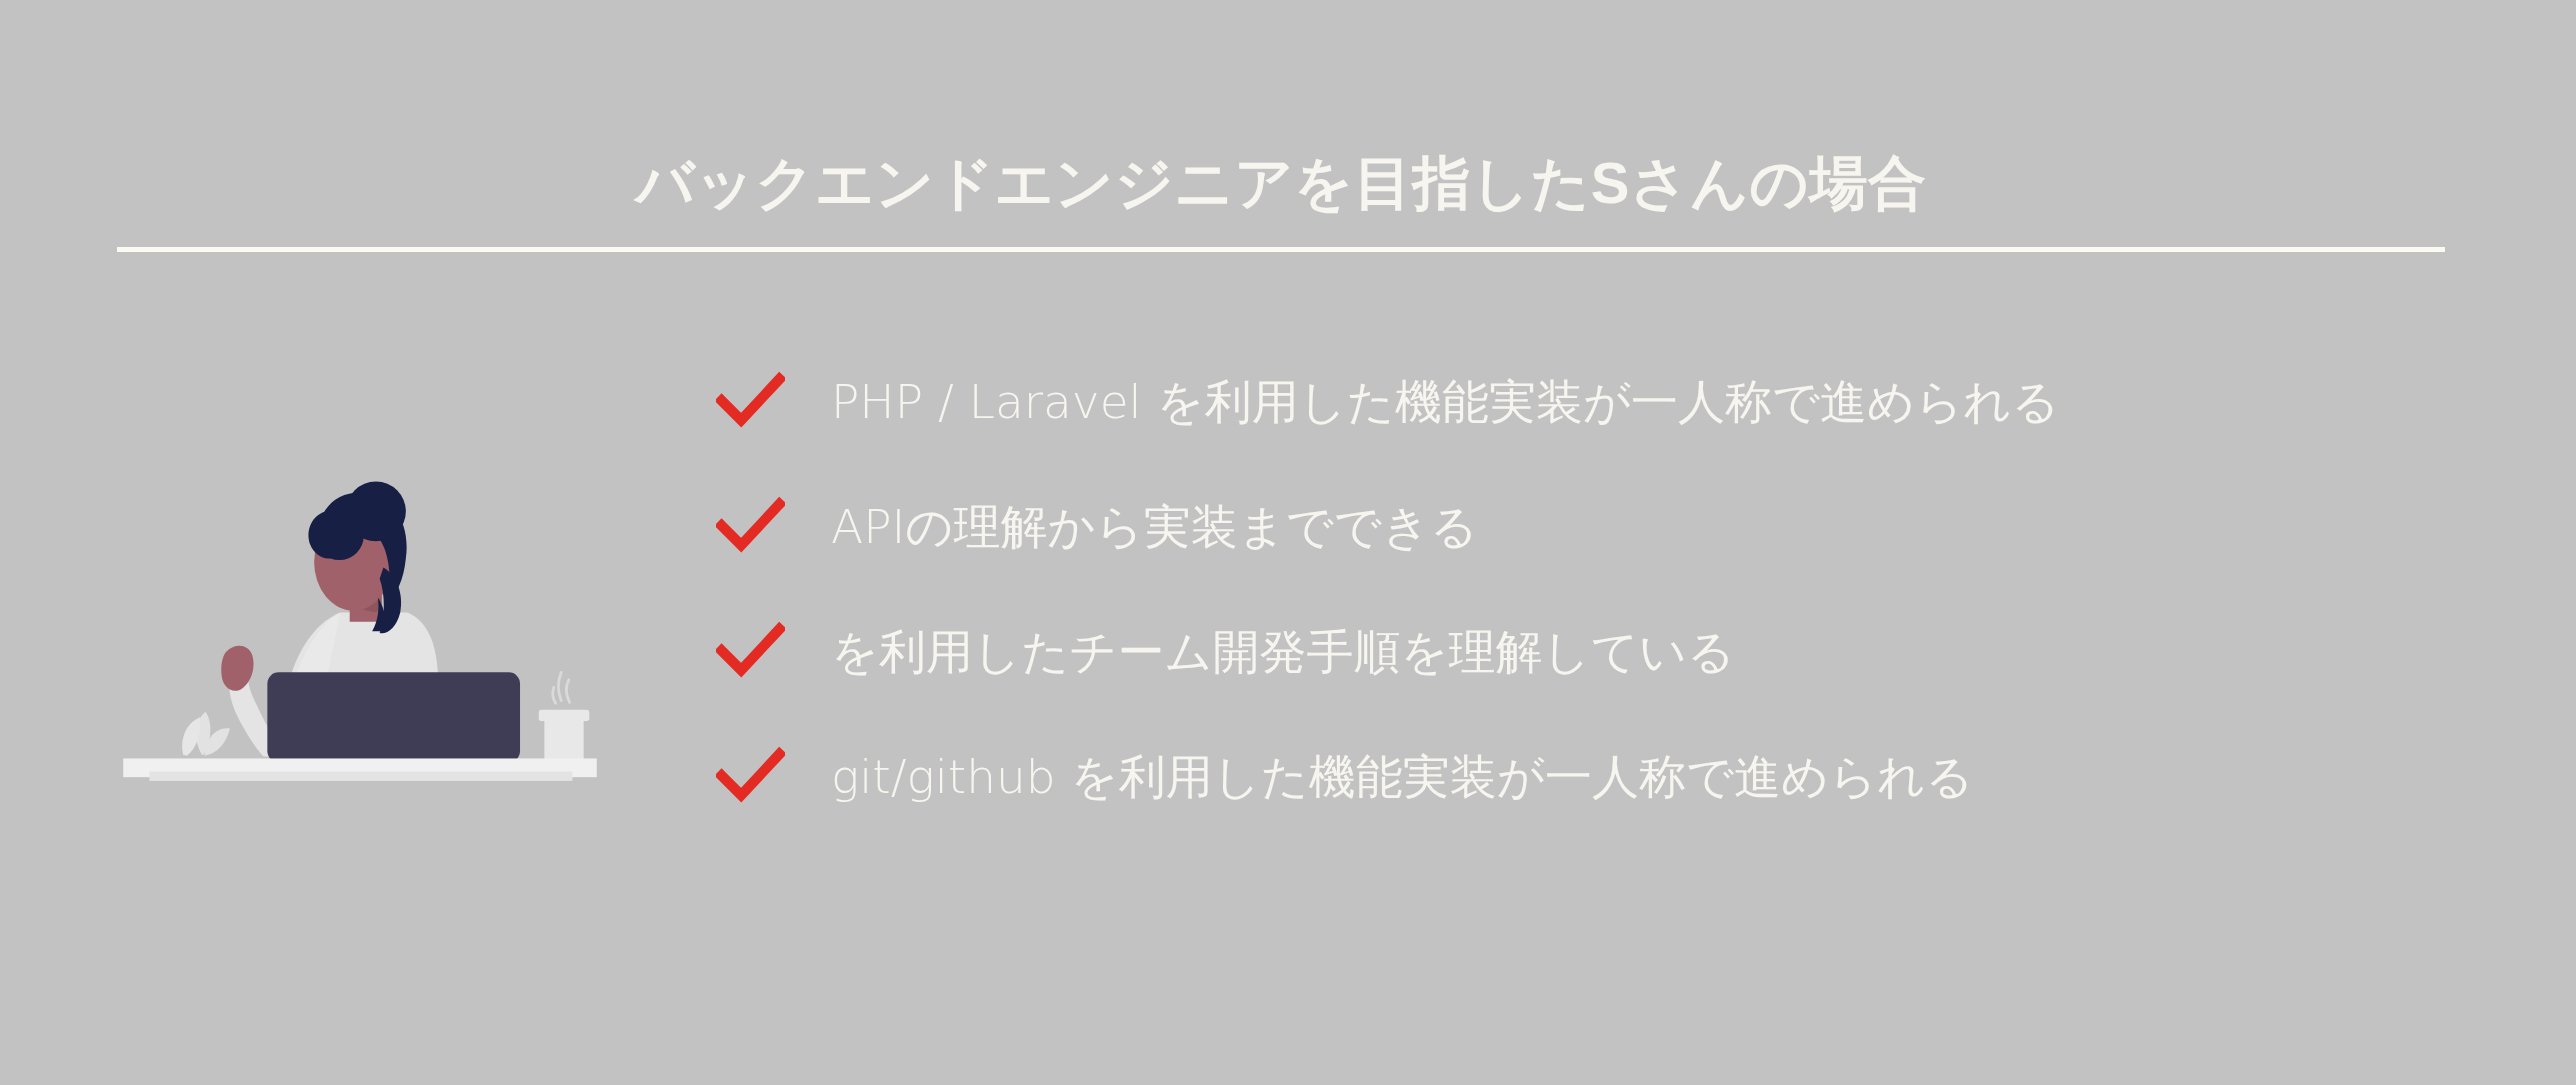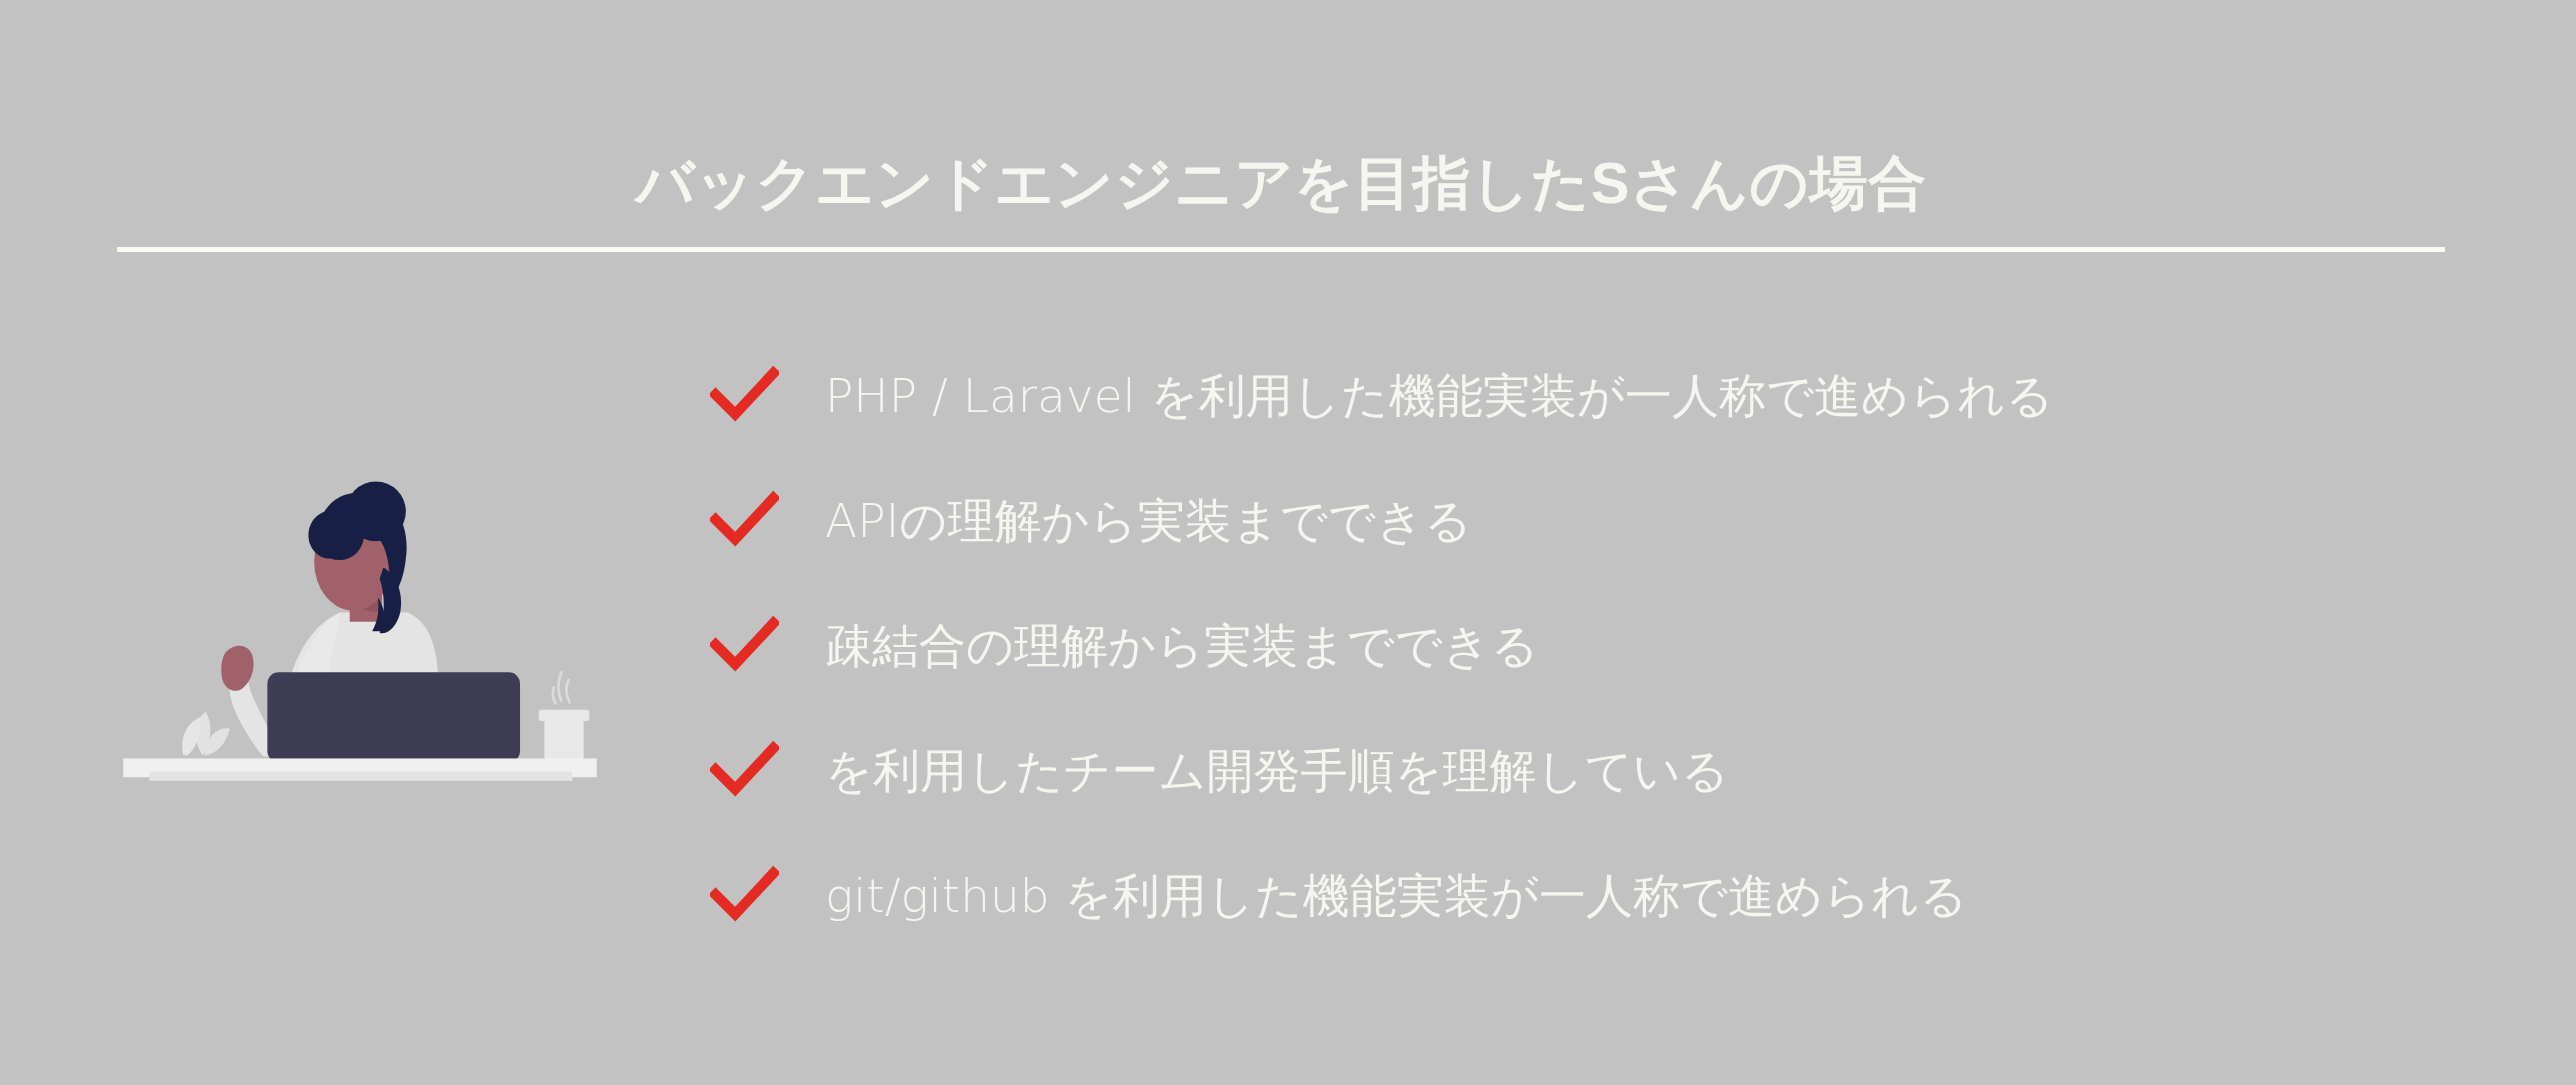--- a/index.html
+++ b/index.html
@@ -48,21 +48,21 @@
     width: 100%;
     background: #faf9f2;
   }
 
   
   .checklist {
     position: absolute;
     left: 704px;
     top: 354px;
     list-style: none;
-    margin: 6px;
+    margin: 12px;
     padding: 0;
   }
   .check-item {
     display: flex;
     align-items: center;
     height: 71px;
     margin-bottom: 54px;
   }
   .check-item:last-child { margin-bottom: 0; }
 
@@ -167,26 +167,20 @@
       <span class="check-label">PHP / Laravel を利用した機能実装が一人称で進められる</span>
     </li>
 
     <li class="check-item">
       <svg class="check-icon" viewBox="0 0 74 74" xmlns="http://www.w3.org/2000/svg">
         <path d="M6 36 L27 57 L68 13" stroke="#e32b23" stroke-width="11" fill="none" stroke-linecap="square" stroke-linejoin="miter"></path>
       </svg>
       <span class="check-label">APIの理解から実装までできる</span>
     </li>
 
-    <li class="check-item">
-      <svg class="check-icon" viewBox="0 0 74 74" xmlns="http://www.w3.org/2000/svg">
-        <path d="M6 36 L27 57 L68 13" stroke="#e32b23" stroke-width="11" fill="none" stroke-linecap="square" stroke-linejoin="miter"></path>
-      </svg>
-      <span class="check-label">疎結合の理解から実装までできる</span>
-    </li>
 
     <li class="check-item">
       <svg class="check-icon" viewBox="0 0 74 74" xmlns="http://www.w3.org/2000/svg">
         <path d="M6 36 L27 57 L68 13" stroke="#e32b23" stroke-width="11" fill="none" stroke-linecap="square" stroke-linejoin="miter"></path>
       </svg>
       <span class="check-label">を利用したチーム開発手順を理解している</span>
     </li>
 
     <li class="check-item">
       <svg class="check-icon" viewBox="0 0 74 74" xmlns="http://www.w3.org/2000/svg">

